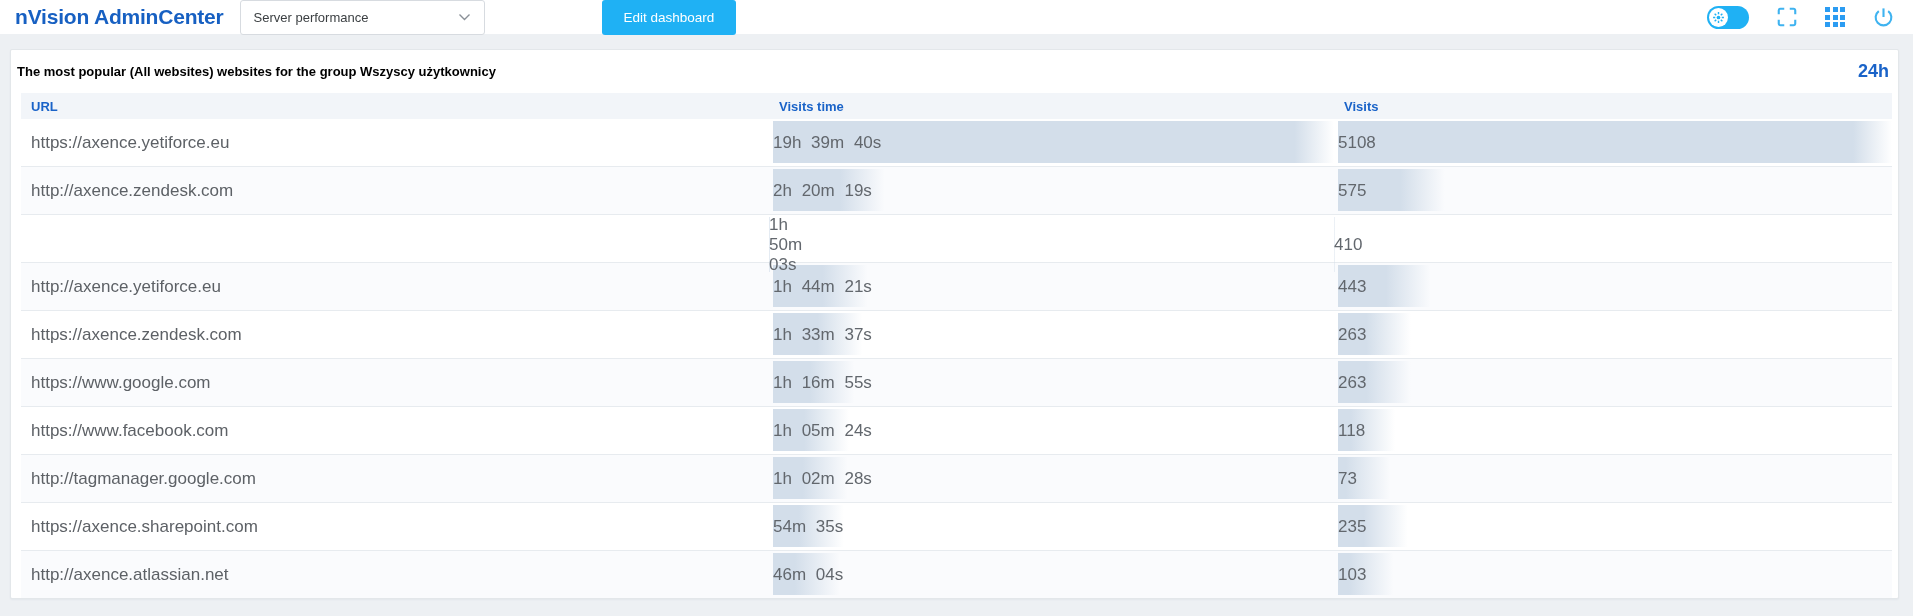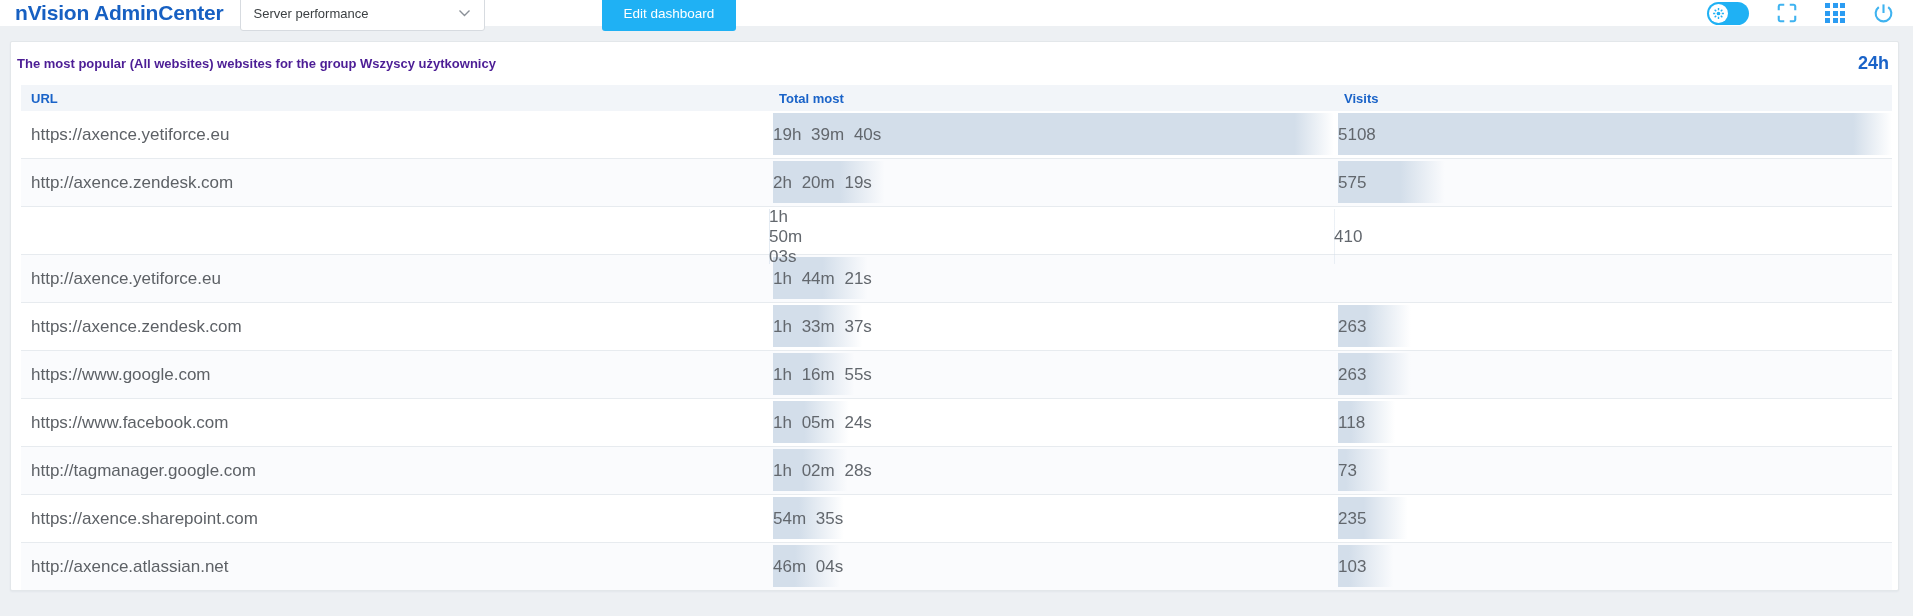--- a/index.html
+++ b/index.html
@@ -4,21 +4,21 @@
 <style>
   * { margin:0; padding:0; box-sizing:border-box; }
   html,body { width:1913px; height:616px; overflow:hidden; }
   body {
     font-family:"Liberation Sans","DejaVu Sans",sans-serif;
     background:#edf0f3;
     color:#62676d;
   }
   
   .topbar {
-    height:26px; background:#ffffff; display:flex; align-items:center;
+    height:34px; background:#ffffff; display:flex; align-items:center;
     padding:0 18px 0 15px; position:relative;
   }
   .logo { font-size:21px; font-weight:700; color:#1760c2; letter-spacing:-0.2px; white-space:nowrap; }
   .dash-select {
     margin-left:16px; width:245px; height:35px; border:1px solid #d7dbe0; border-radius:3px;
     background:#fff; display:flex; align-items:center; justify-content:space-between;
     padding:0 13px; font-size:13px; color:#3c4043; cursor:pointer;gap:44px;
   }
   .edit-btn {
     margin-left:117px; height:35px; padding:0 22px; border:none; border-radius:3px;
@@ -40,21 +40,21 @@
   .card {
     margin:15px 14px 0 10px; height:550px; background:#ffffff;
     border:1px solid #e3e7ea; border-radius:2px;
     box-shadow:0 1px 2px rgba(40,60,90,0.05);
     overflow:hidden;
   }
   .card-head {
     height:43px; display:flex; align-items:center; justify-content:space-between;
     padding:0 9px 0 6px;
   }
-  .card-title { font-size:13px; font-weight:600; color:#4c1d95; cursor:pointer; }
+  .card-title { font-size:13px; font-weight:600; color:#000000; cursor:pointer; }
   .range-badge { font-size:18px; font-weight:700; color:#1a63c8; cursor:pointer; }
   .tablewrap { padding:0 6px 0 10px; }
   .thead, .trow {
     display:grid;
     grid-template-columns:748px 4px 561px 4px 1fr;
   }
   .thead { height:26px; background:#f2f5f9; align-items:center; }
   .th { font-size:13px; font-weight:600; color:#1a63c8; padding-left:6px; cursor:pointer; }
   .th.url-h { padding-left:10px; }
   .trow { height:48px; border-bottom:1px solid #e7ebef; background:#ffffff; }
@@ -127,21 +127,21 @@
 
 <div class="card">
   <div class="card-head">
     <span class="card-title">The most popular (All websites) websites for the group Wszyscy użytkownicy</span>
     <span class="range-badge">24h</span>
   </div>
   <div class="tablewrap">
     <div class="thead">
       <div class="th url-h">URL</div>
       <div class="colgap"></div>
-      <div class="th">Total most</div>
+      <div class="th">Visits time</div>
       <div class="colgap"></div>
       <div class="th">Visits</div>
     </div>
     <div id="tbody">
   <div class="trow">
     <div class="cell url-cell">https://axence.yetiforce.eu</div>
     <div class="colgap"></div>
     <div class="cell bar-cell">
       <div class="bar" style="background: linear-gradient(to right, rgb(211, 222, 234) 0%, rgb(211, 222, 234) 93%, rgba(211, 222, 234, 0) 100%);"></div>
       <span class="cell-text time-text">19h 39m 40s</span>
@@ -181,20 +181,24 @@
   </div>
 
   <div class="trow alt">
     <div class="cell url-cell">http://axence.yetiforce.eu</div>
     <div class="colgap"></div>
     <div class="cell bar-cell">
       <div class="bar" style="background: linear-gradient(to right, rgb(211, 222, 234) 0%, rgb(211, 222, 234) 8.85%, rgba(211, 222, 234, 0) 16.85%);"></div>
       <span class="cell-text time-text">1h 44m 21s</span>
     </div>
     <div class="colgap"></div>
+    <div class="cell bar-cell">
+      <div class="bar" style="background: linear-gradient(to right, rgb(211, 222, 234) 0%, rgb(211, 222, 234) 8.67%, rgba(211, 222, 234, 0) 16.67%);"></div>
+      <span class="cell-text">443</span>
+    </div>
   </div>
 
   <div class="trow">
     <div class="cell url-cell">https://axence.zendesk.com</div>
     <div class="colgap"></div>
     <div class="cell bar-cell">
       <div class="bar" style="background: linear-gradient(to right, rgb(211, 222, 234) 0%, rgb(211, 222, 234) 7.94%, rgba(211, 222, 234, 0) 15.94%);"></div>
       <span class="cell-text time-text">1h 33m 37s</span>
     </div>
     <div class="colgap"></div>

